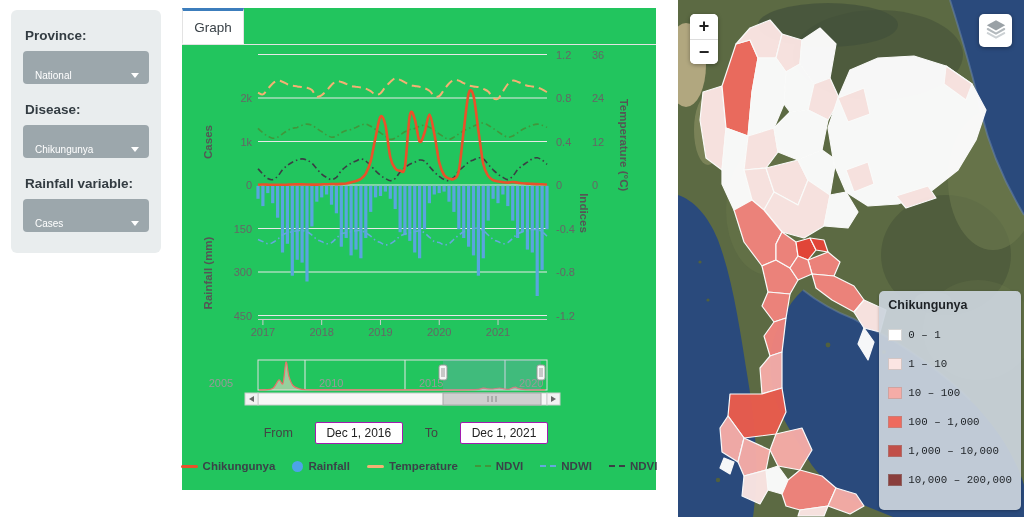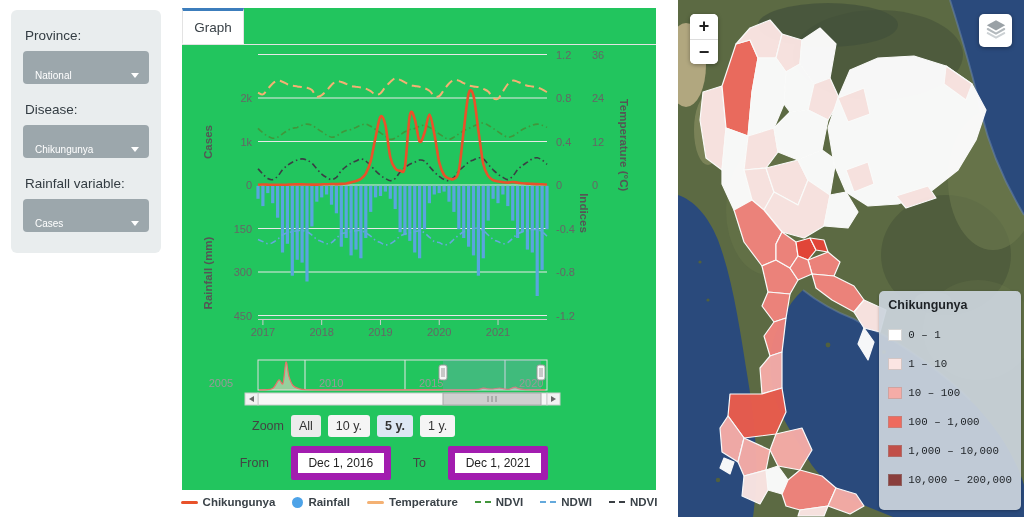--- a/index.html
+++ b/index.html
@@ -6,21 +6,21 @@
   body{
     width:1024px;height:517px;position:relative;background:#ffffff;
     font-family:"Liberation Sans",sans-serif;overflow:hidden;
     -webkit-font-smoothing:antialiased;
   }
   
   .sidebar{
     position:absolute;left:11px;top:10px;width:150px;height:243px;
     background:#e9edee;border-radius:6px;box-sizing:border-box;padding:10px 12px;
   }
-  .filter-label{font-size:13.5px;font-weight:normal;color:#333c42;margin:8px 2px 8px 2px;}
+  .filter-label{font-size:13.5px;font-weight:bold;color:#333c42;margin:8px 2px 8px 2px;}
   .dropdown{
     height:33px;background:#9ca7ac;border-radius:4px;color:#fff;font-size:10px;
     display:flex;align-items:center;justify-content:space-between;
     padding:16px 10px 0 12px;cursor:pointer;border:none;width:100%;box-sizing:border-box;
     margin-bottom:18px;
   }
   .caret{width:0;height:0;border-left:4.5px solid transparent;border-right:4.5px solid transparent;border-top:5px solid #ffffff;}
   
   .panel{position:absolute;left:182px;top:8px;width:474px;height:482px;background:#22c55e;}
   .tab-row{position:relative;height:36px;border-bottom:1px solid #e3e3e3;}
@@ -30,21 +30,21 @@
     display:flex;align-items:center;justify-content:center;
     font-size:13.5px;color:#3a4248;cursor:pointer;
   }
   #chart-svg{display:block;}
   #nav-svg{display:block;margin-top:10px;text-align:center;}
   .zoom-row{display:flex;align-items:center;gap:7px;margin:2px 0 0 70px;font-size:12.5px;color:#444;}
   .zbtn{border:none;padding:4px 8px;border-radius:3px;background:#f5f5f5;color:#333;font-size:12.5px;font-family:inherit;cursor:pointer;}
   .zbtn.first{background:#ececec;}
   .zbtn.active{background:#dde7f4;font-weight:bold;}
   .range-row{display:flex;align-items:center;gap:22px;justify-content:flex-end;margin:9px 108px 0 0;font-size:12.5px;color:#444;}
-  .dinput{border:7px solid #a21caf;border-radius:2px;padding:3px 6px;font-size:12px;color:#222;width:74px;text-align:center;background:#fff;cursor:text;}
+  .dinput{border:1px solid #a21caf;border-radius:2px;padding:3px 6px;font-size:12px;color:#222;width:74px;text-align:center;background:#fff;cursor:text;}
   .legend-row{display:flex;justify-content:center;align-items:center;gap:17px;margin-top:16px;font-size:11.5px;font-weight:bold;color:#3a4248;}
   .legend-item{display:flex;align-items:center;gap:5px;cursor:pointer;}
   .lm-line{display:inline-block;width:17px;height:3px;border-radius:2px;}
   .lm-circle{display:inline-block;width:11px;height:11px;border-radius:50%;}
   .lm-dashdot{display:inline-block;width:16px;height:0;border-top-width:2px;border-top-style:dashed;}
   
   .map{position:absolute;left:678px;top:0;width:346px;height:517px;overflow:hidden;}
   .map svg.base{position:absolute;left:0;top:0;}
   .map-zoom{
     position:absolute;left:12px;top:14px;width:28px;background:#fff;border-radius:5px;
@@ -219,27 +219,20 @@
         <rect x="76" y="36" width="289" height="12" fill="#f7f7f7" stroke="#ccc"></rect>
         <rect x="63" y="36" width="13" height="12" fill="#f2f2f2" stroke="#ccc"></rect>
         <path d="M72,39 L67,42 L72,45 Z" fill="#666"></path>
         <rect x="365" y="36" width="13" height="12" fill="#f2f2f2" stroke="#ccc"></rect>
         <path d="M369,39 L374,42 L369,45 Z" fill="#666"></path>
         <rect x="261" y="36" width="98" height="12" fill="#cfcfcf" stroke="#aaa"></rect>
         <line x1="306" y1="39" x2="306" y2="45" stroke="#888"></line>
         <line x1="310" y1="39" x2="310" y2="45" stroke="#888"></line>
         <line x1="314" y1="39" x2="314" y2="45" stroke="#888"></line>
       </svg></div>
-  <div class="zoom-row">
-    <span>Zoom</span>
-    <button class="zbtn first">All</button>
-    <button class="zbtn">10 y.</button>
-    <button class="zbtn active">5 y.</button>
-    <button class="zbtn">1 y.</button>
-  </div>
   <div class="range-row">
     <span>From</span>
     <div class="dinput">Dec 1, 2016</div>
     <span>To</span>
     <div class="dinput">Dec 1, 2021</div>
   </div>
   <div class="legend-row" id="series-legend">
       <div class="legend-item">
         <span class="lm-line" style="background: rgb(232, 82, 42);"></span>
         <span>Chikungunya</span>

